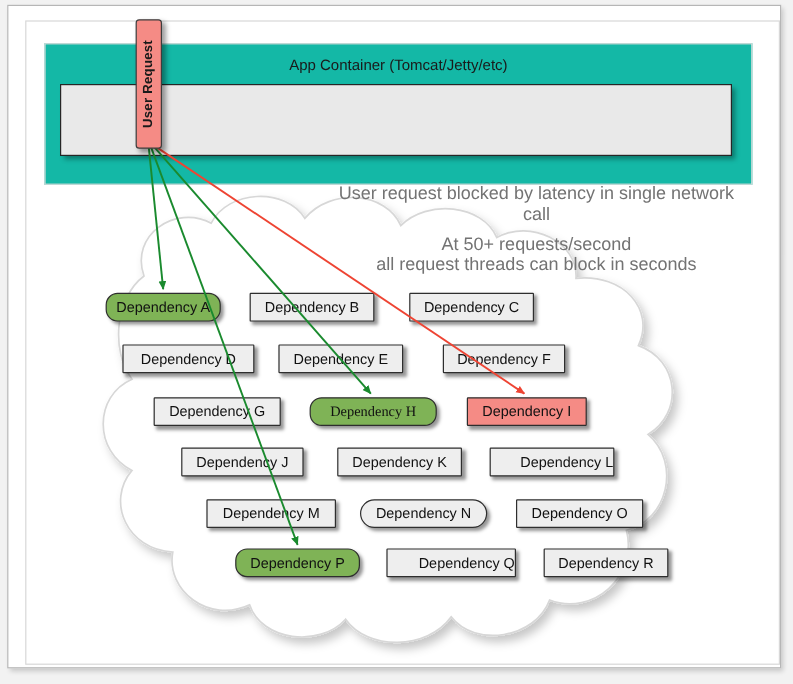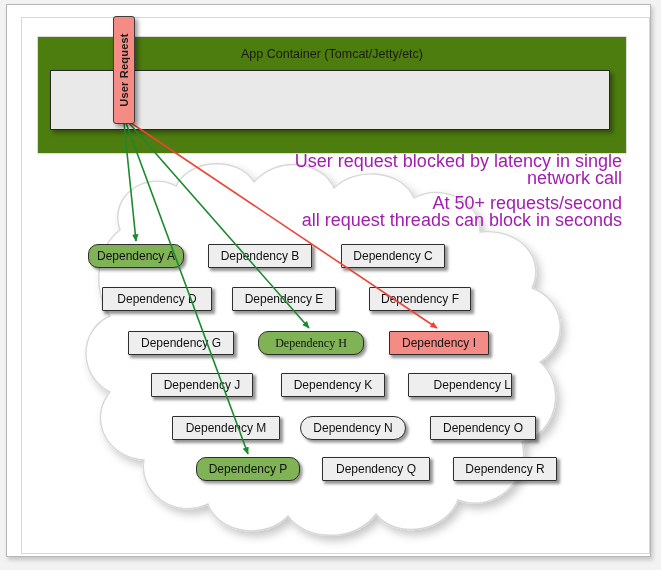--- a/index.html
+++ b/index.html
@@ -30,21 +30,21 @@
     left: 14px; top: 12px;
     width: 627px; height: 535px;
     border: 1px solid #d8d8d8;
     background: #ffffff;
   }
   
   .app-container {
     position: absolute;
     left: 37px; top: 36px;
     width: 588px; height: 116px;
-    background: #4d7c0f;
+    background: #14b8a6;
     border: 1px solid #dcdcdc;
   }
   .app-container-title {
     position: absolute;
     left: 0; top: 10px;
     width: 100%;
     text-align: center;
     font-size: 12.5px;
     color: #1a1a1a;
   }
@@ -77,23 +77,23 @@
     font-size: 11px;
     font-weight: bold;
     color: #1a1a1a;
     letter-spacing: 0.2px;
   }
   
   .caption {
     position: absolute;
     left: 272px; top: 153px;
     width: 350px;
-    text-align: right;
-    font-size: 18px;
-    color: #a21caf;
+    text-align: center;
+    font-size: 15px;
+    color: #737373;
     line-height: 17px;
   }
   .caption .line1 { margin-bottom: 8px; }
   
   .cloud-layer {
     position: absolute;
     left: 0; top: 0;
     width: 661px; height: 570px;
     pointer-events: none;
   }
@@ -217,21 +217,21 @@
       </div>
       <div class="dep" style="left: 300px; top: 416px; width: 106px; border-radius: 12px;">
         <span>Dependency N</span>
       </div>
       <div class="dep" style="left: 430px; top: 416px; width: 106px;">
         <span>Dependency O</span>
       </div>
       <div class="dep green" style="left: 196px; top: 457px; width: 104px;">
         <span>Dependency P</span>
       </div>
-      <div class="dep" style="left: 322px; top: 457px; width: 108px;">
+      <div class="dep" style="left: 322px; top: 457px; width: 108px; justify-content: flex-end;">
         <span>Dependency Q</span>
       </div>
       <div class="dep" style="left: 453px; top: 457px; width: 104px;">
         <span>Dependency R</span>
       </div>
     </div>
 
   <svg class="arrows" id="arrow-layer" viewBox="0 0 661 570" xmlns="http://www.w3.org/2000/svg">
       <defs>
         <marker id="head-green" markerWidth="5" markerHeight="5" refX="4.2" refY="2" orient="auto">

